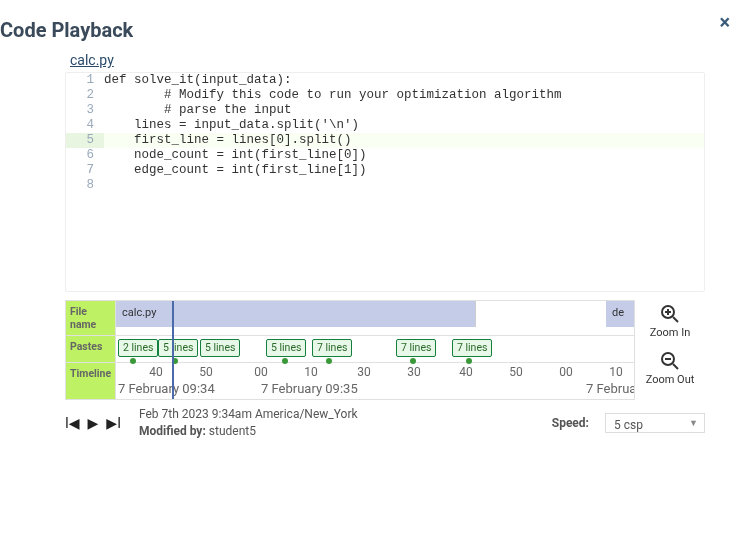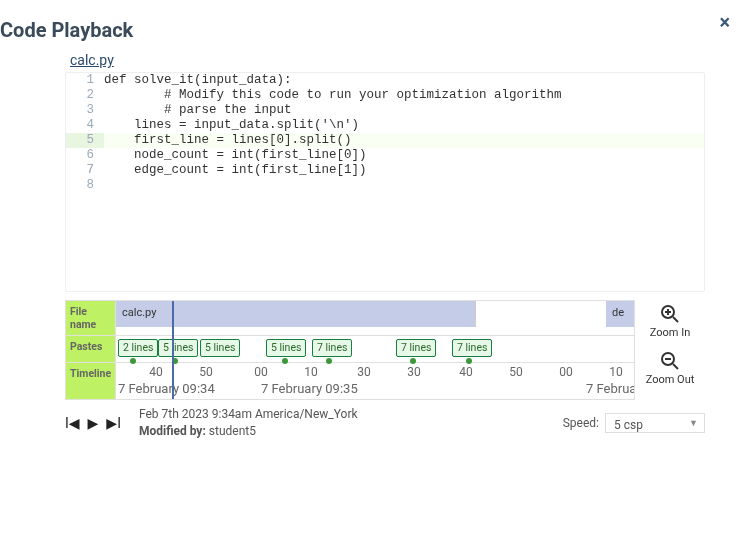--- a/index.html
+++ b/index.html
@@ -29,21 +29,21 @@
   .tick-date { position: absolute; top: 18px; font-size: 13px; color: #666; white-space: nowrap; text-align: center; }
   .zoom-col { width: 70px; text-align: center; font-size: 11px; color: #333; }
   .zoom-item { margin: 4px 0 12px; cursor: pointer; }
   .zoom-item svg { display: block; margin: 0 auto 2px; }
   .playhead { position: absolute; top: 0; bottom: 0; width: 2px; background: #4a6aaa; pointer-events: none; z-index: 5; }
   .footer { margin: 6px 45px 0 65px; display: flex; align-items: center; font-size: 12px; color: #555; }
   .transport { display: flex; gap: 8px; }
   .transport span { cursor: pointer; font-size: 14px; color: #222; }
   .meta { margin-left: 18px; line-height: 1.4; }
   .spacer { flex: 1; }
-  .speed-label { font-weight: 400; margin-right: 6px; }
+  .speed-label { font-weight: 700; margin-right: 16px; }
   .speed-select { border: 1px solid #ddd; padding: 4px 22px 0 8px; font-size: 12px; background: #fff; position: relative; min-width: 100px; }
   .speed-caret { position: absolute; right: 6px; top: 50%; transform: translateY(-50%); color: #888; font-size: 9px; }
 </style>
 </head>
 <body>
 
 
 
 <div class="close-btn">×</div>
 <h2 class="title">Code Playback</h2>

